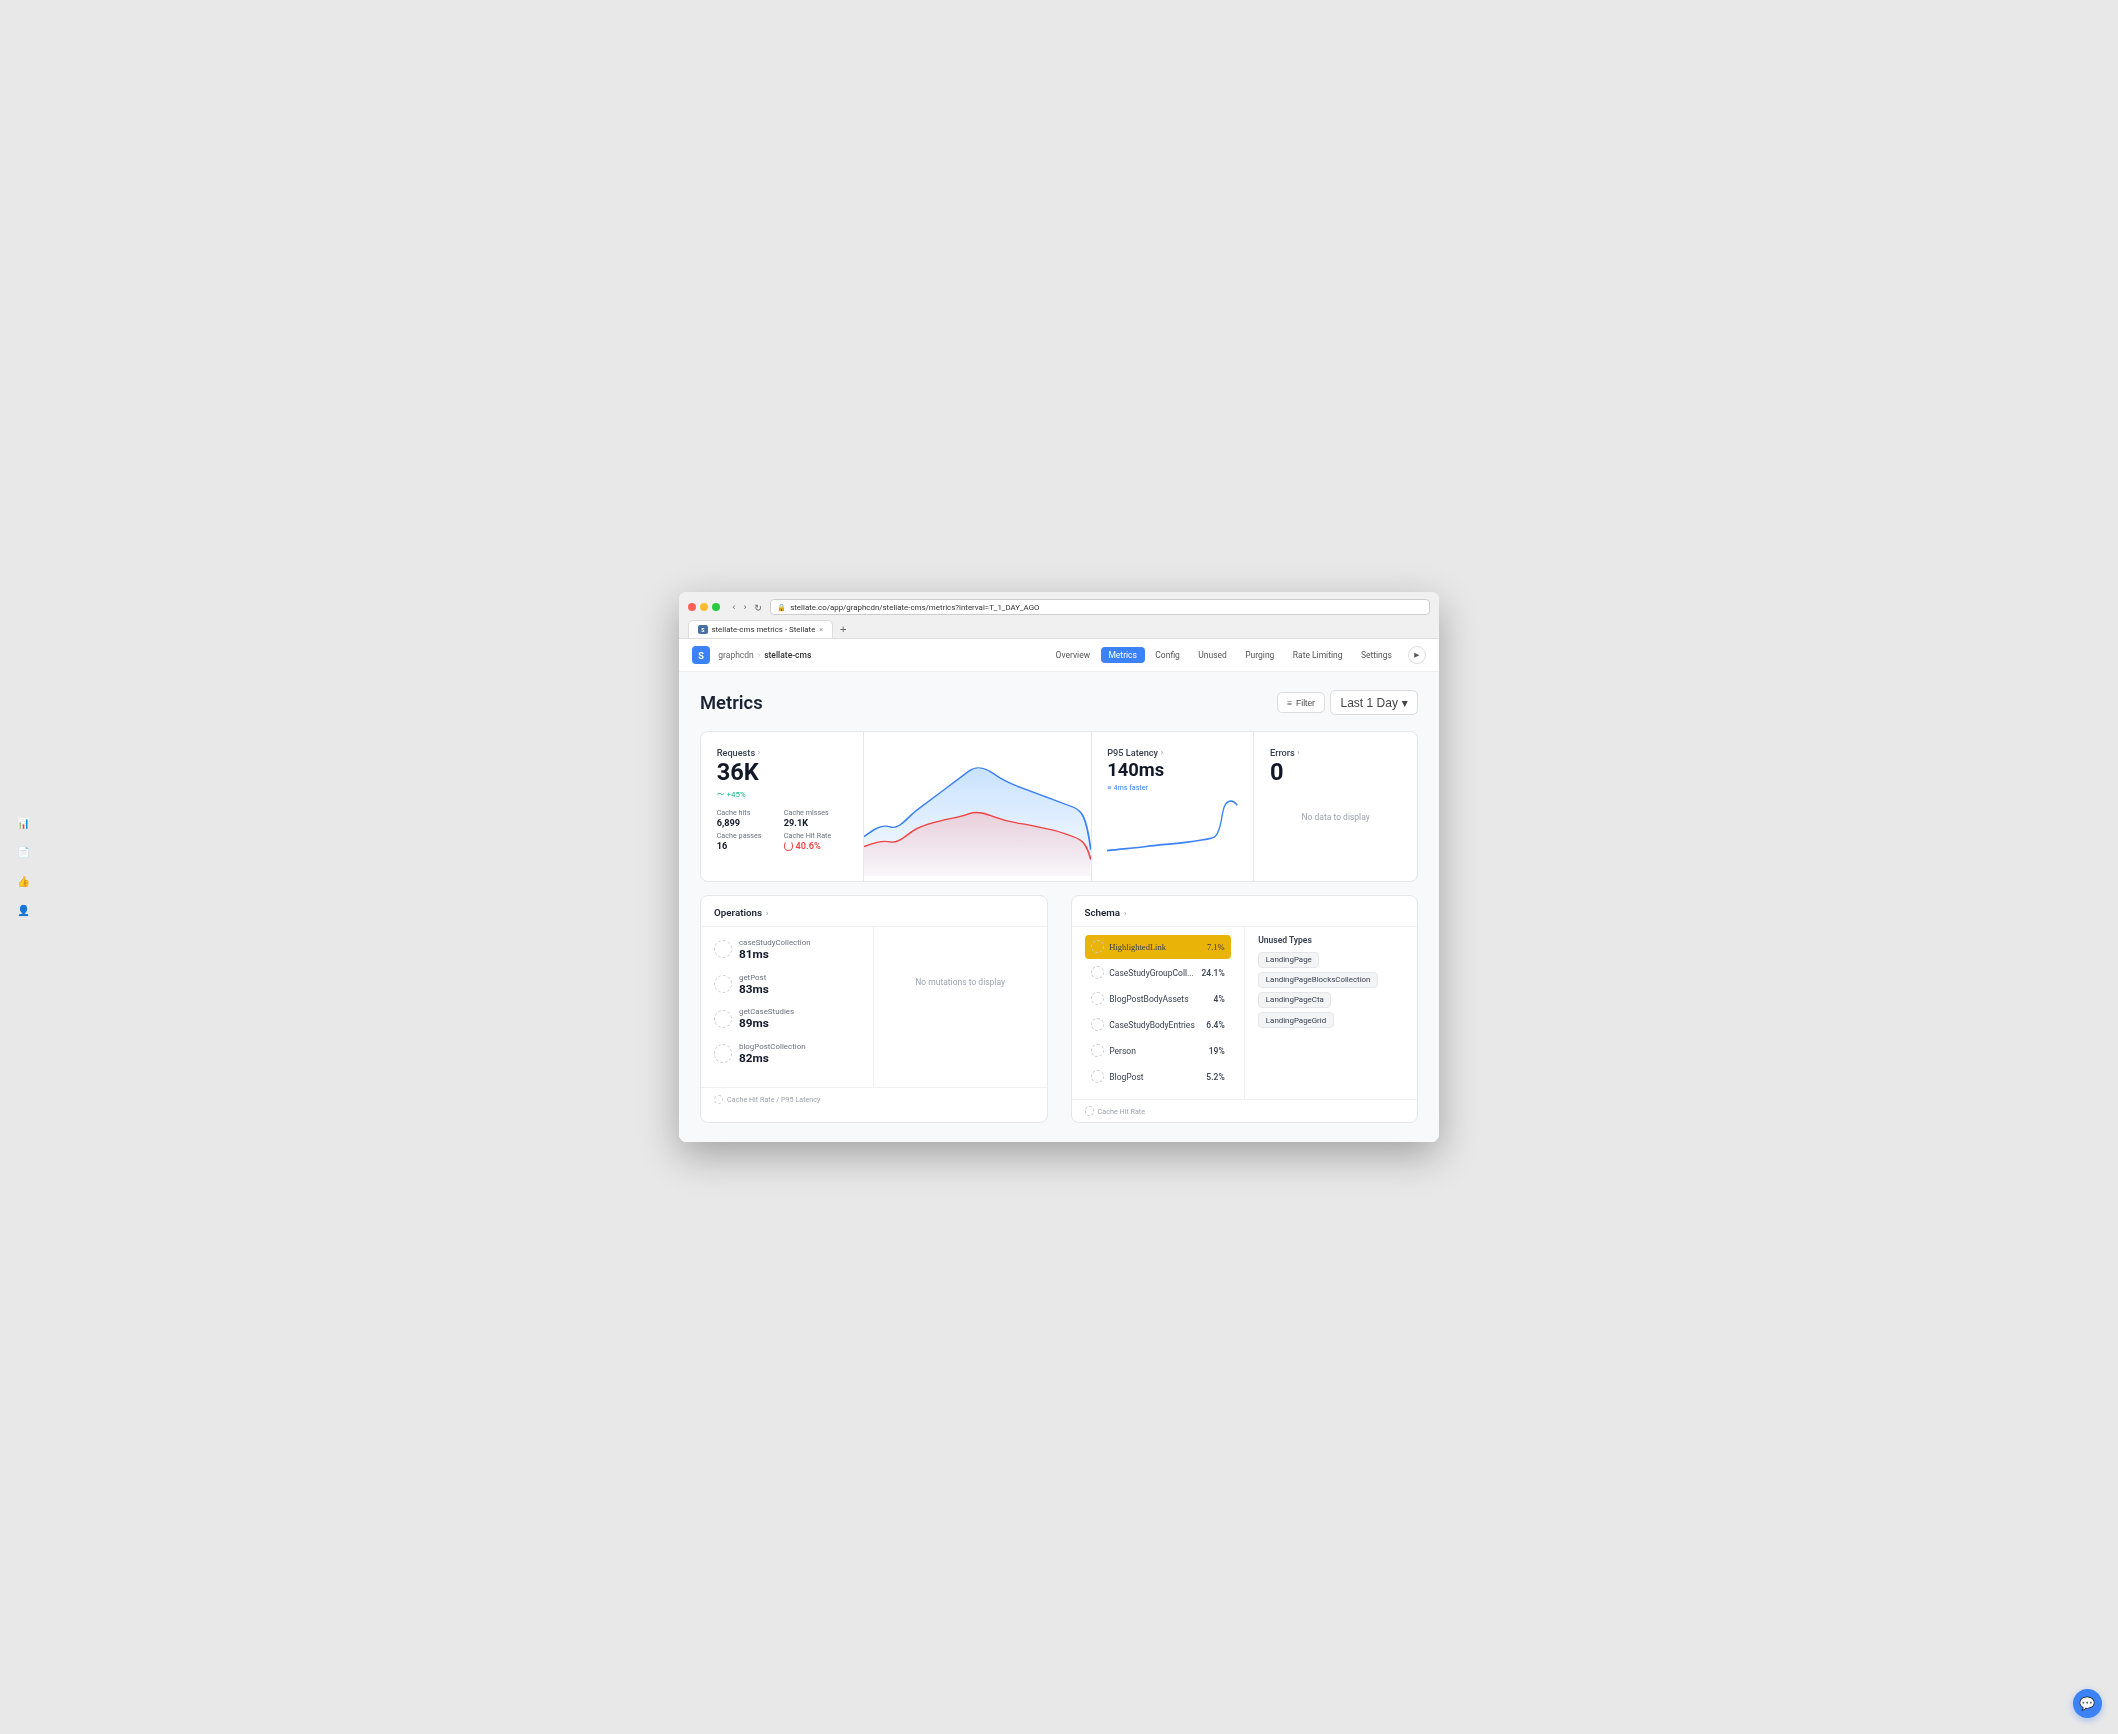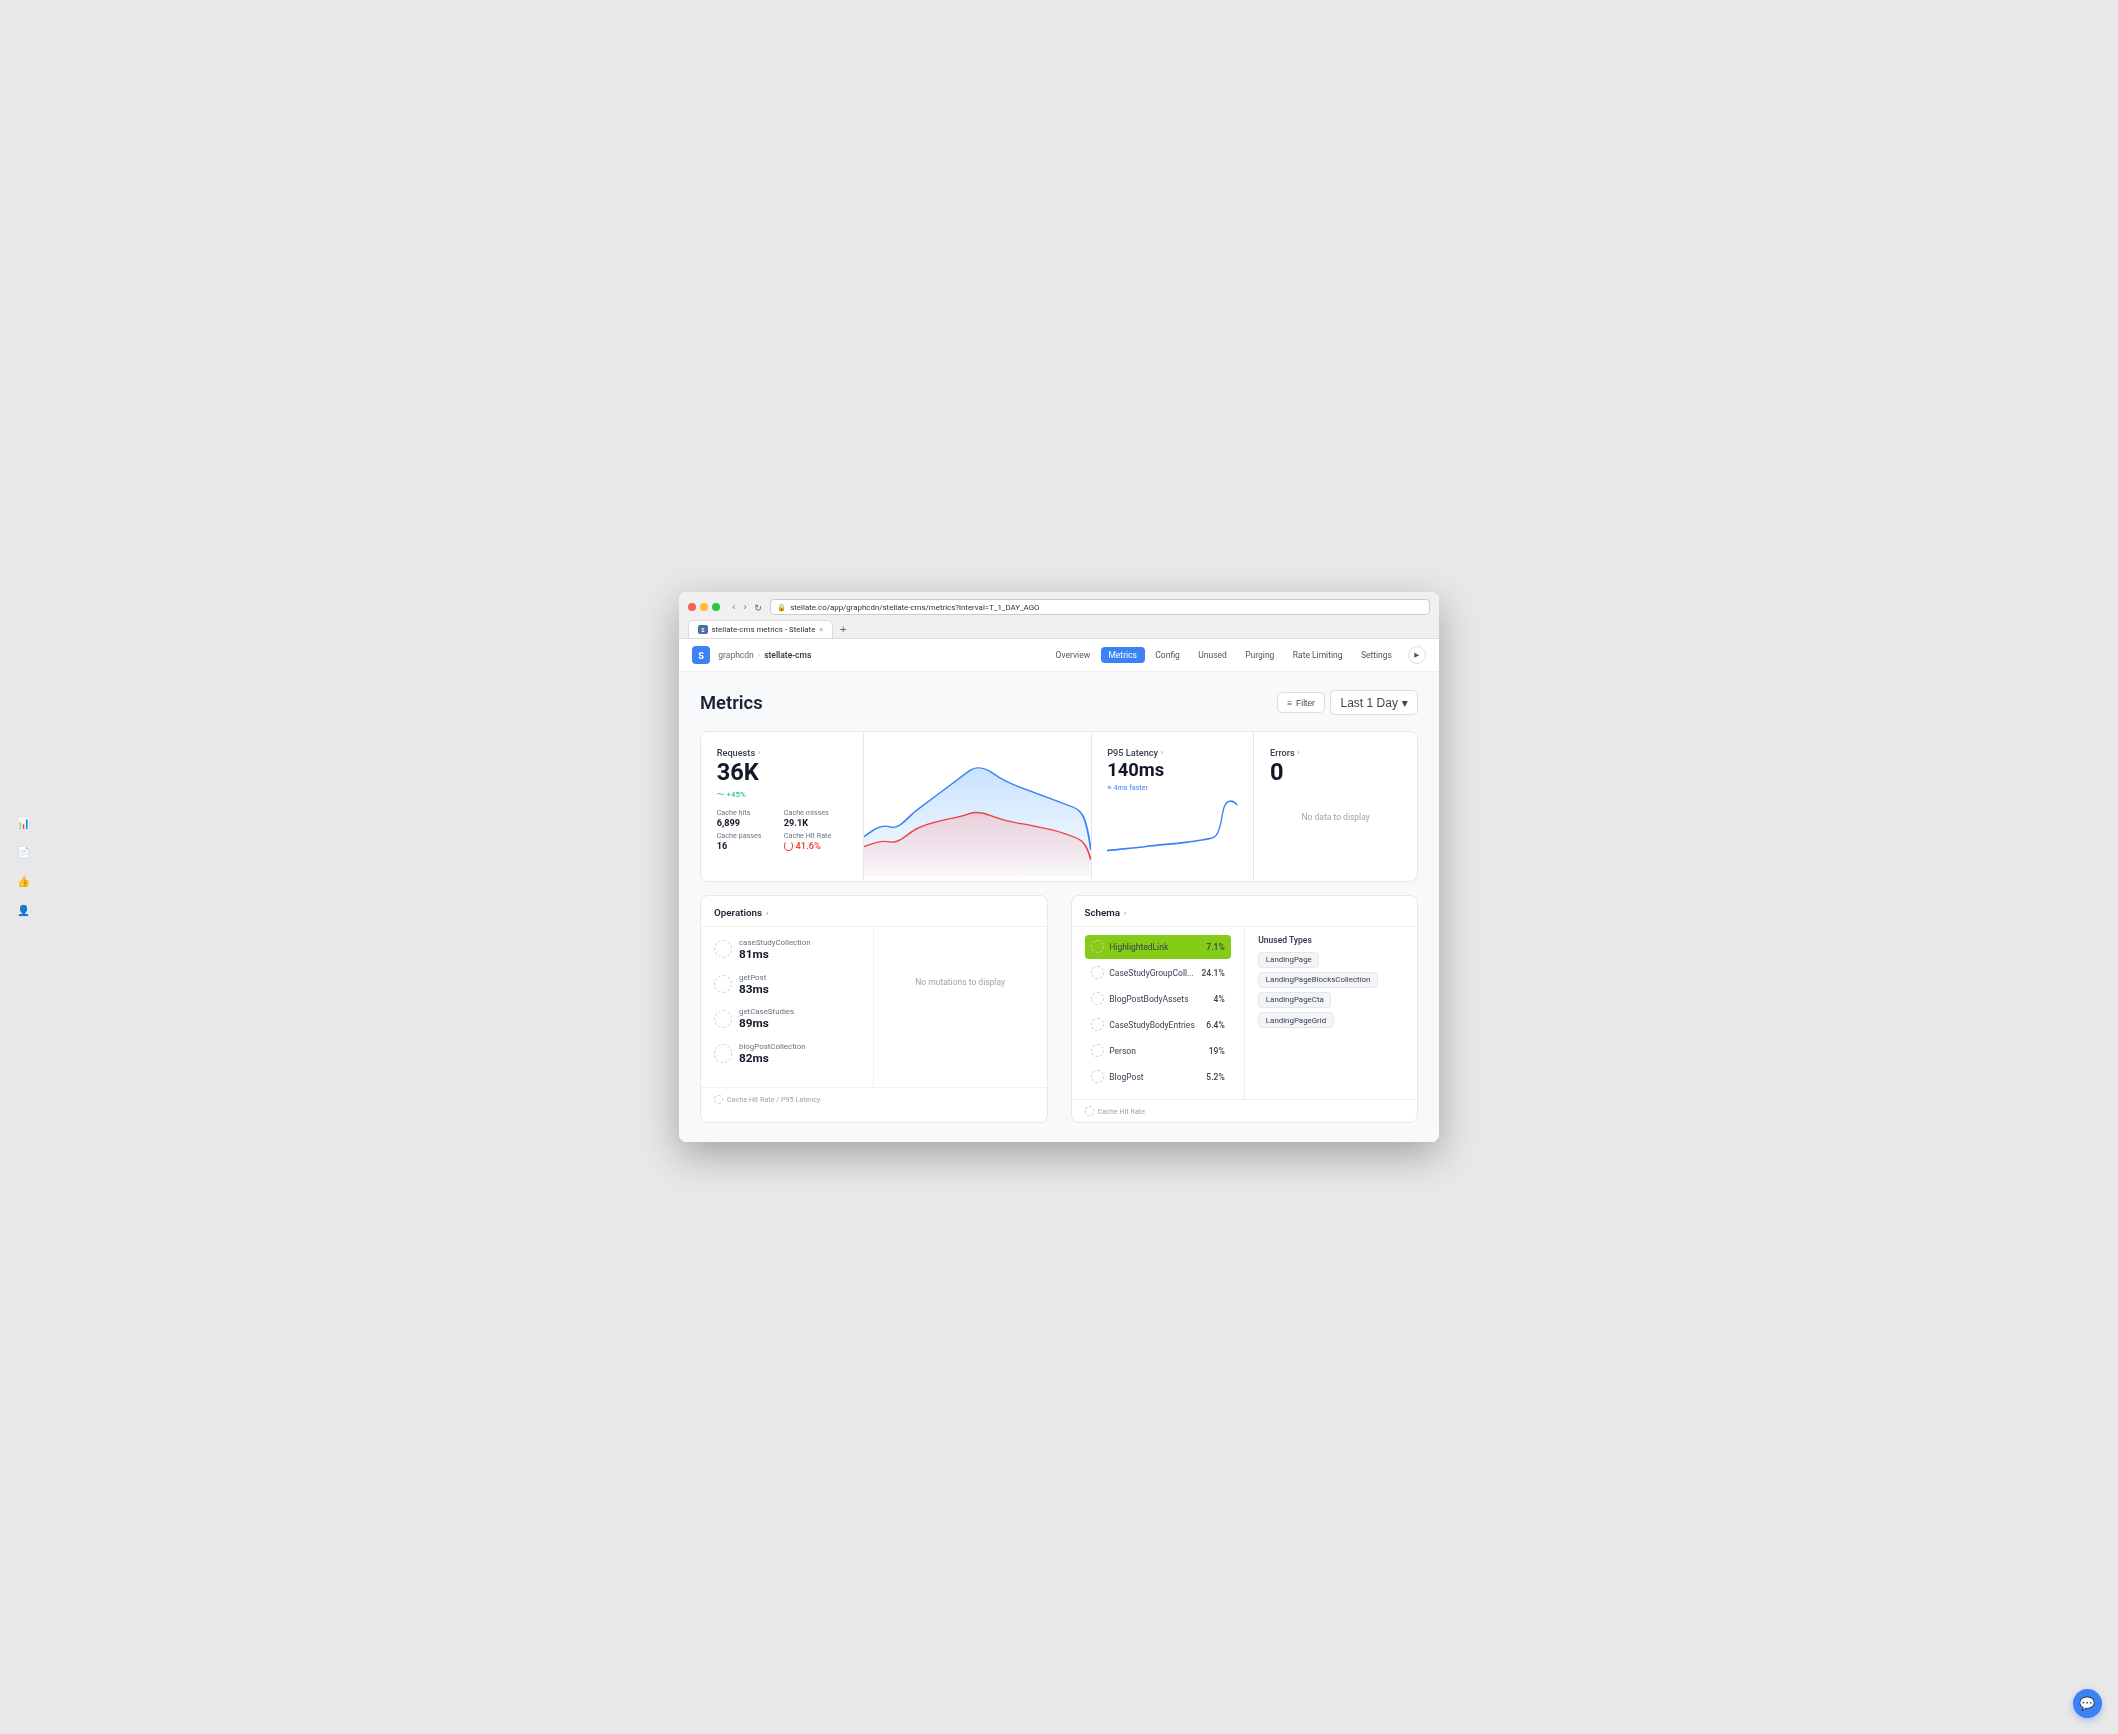--- a/index.html
+++ b/index.html
@@ -446,21 +446,22 @@
     .schema-row {
       display: flex;
       align-items: center;
       gap: 5.2px;
       padding: 5.2px 6.6px;
       border-radius: 3.9px;
       margin-bottom: 2.6px;
     }
 
     .schema-row.highlighted {
-      background: #84cc16;
+      background: #eab308;
+      font-family: Liberation Serif, serif;
     }
 
     .schema-spinner {
       width: 13px;
       height: 13px;
       border: 1.3px dashed #ccc;
       border-radius: 50%;
       flex-shrink: 0;
     }
 
@@ -626,21 +627,21 @@
               <div class="stat-sub-value">29.1K</div>
             </div>
             <div class="stat-sub-item">
               <div class="stat-sub-label">Cache passes</div>
               <div class="stat-sub-value">16</div>
             </div>
             <div class="stat-sub-item">
               <div class="stat-sub-label">Cache Hit Rate</div>
               <div class="cache-hit-rate-badge">
                 <div class="spinner-icon"></div>
-                <span>41.6%</span>
+                <span>40.6%</span>
               </div>
             </div>
           </div>
         </div>
 
         <div class="stat-card chart-card">
           <svg class="chart-container" viewBox="0 0 260 220" preserveAspectRatio="none">
 
             <defs>
               <linearGradient id="blueGrad" x1="0" y1="0" x2="0" y2="1">

